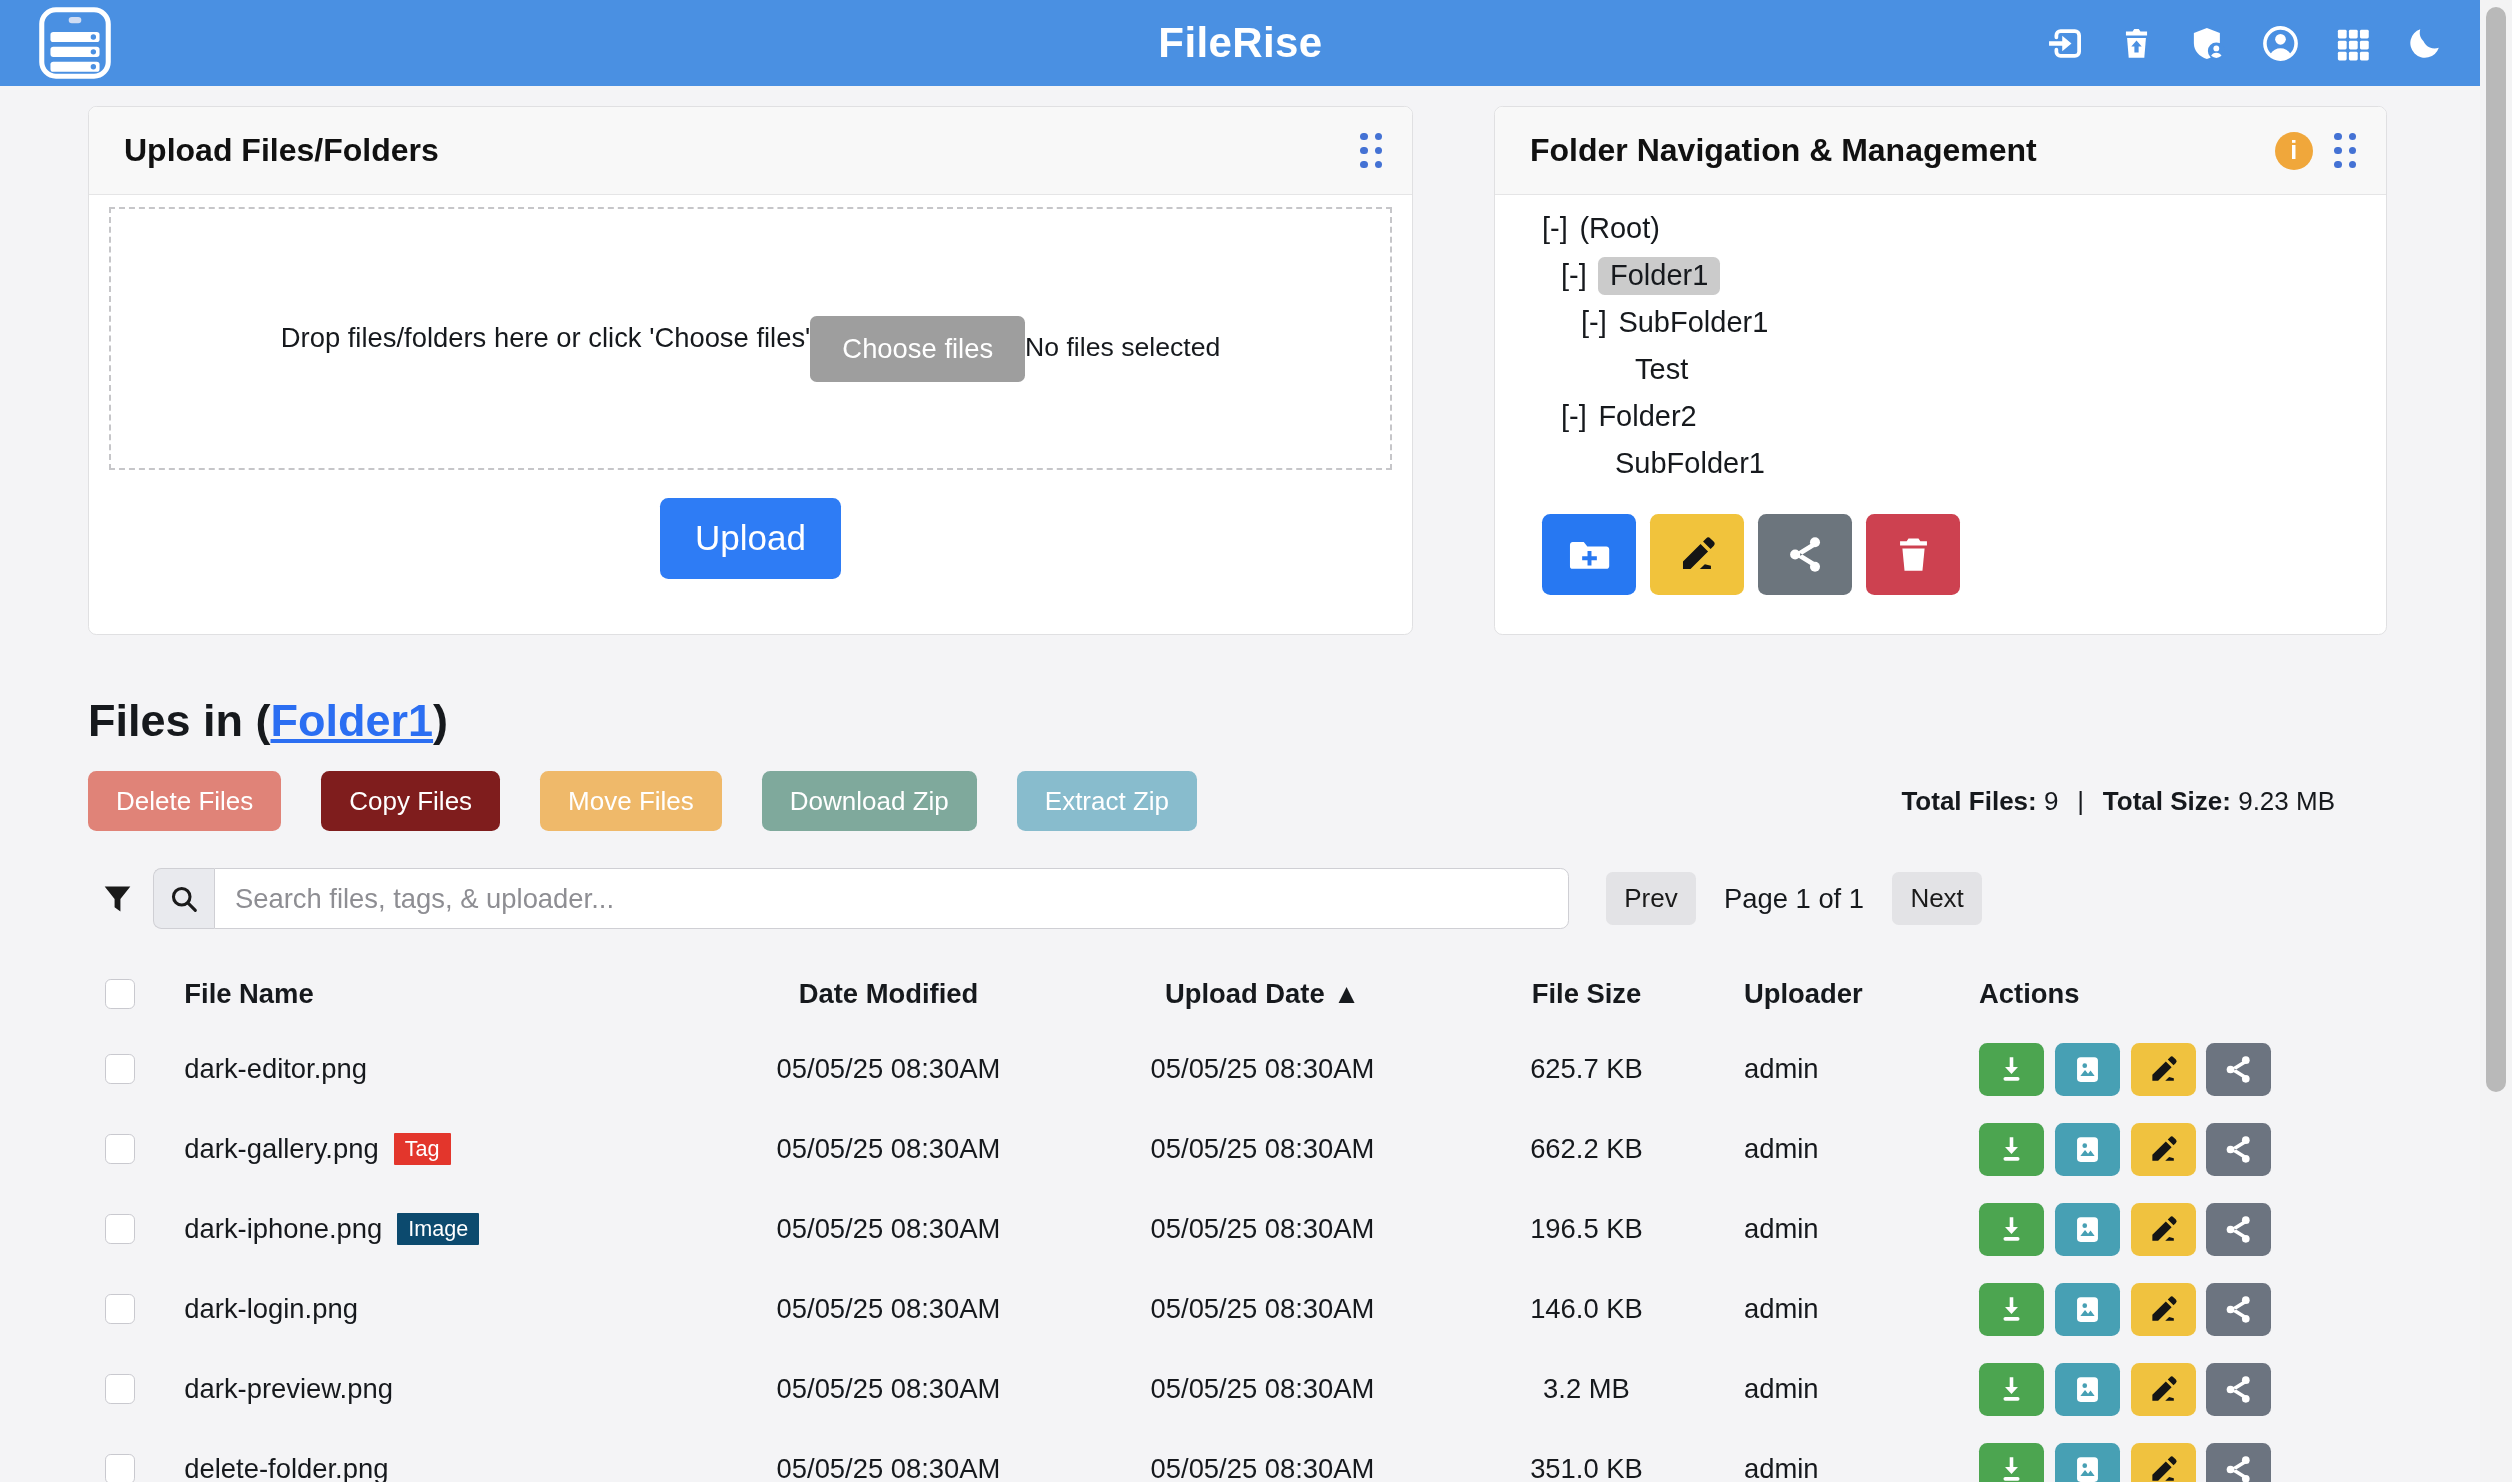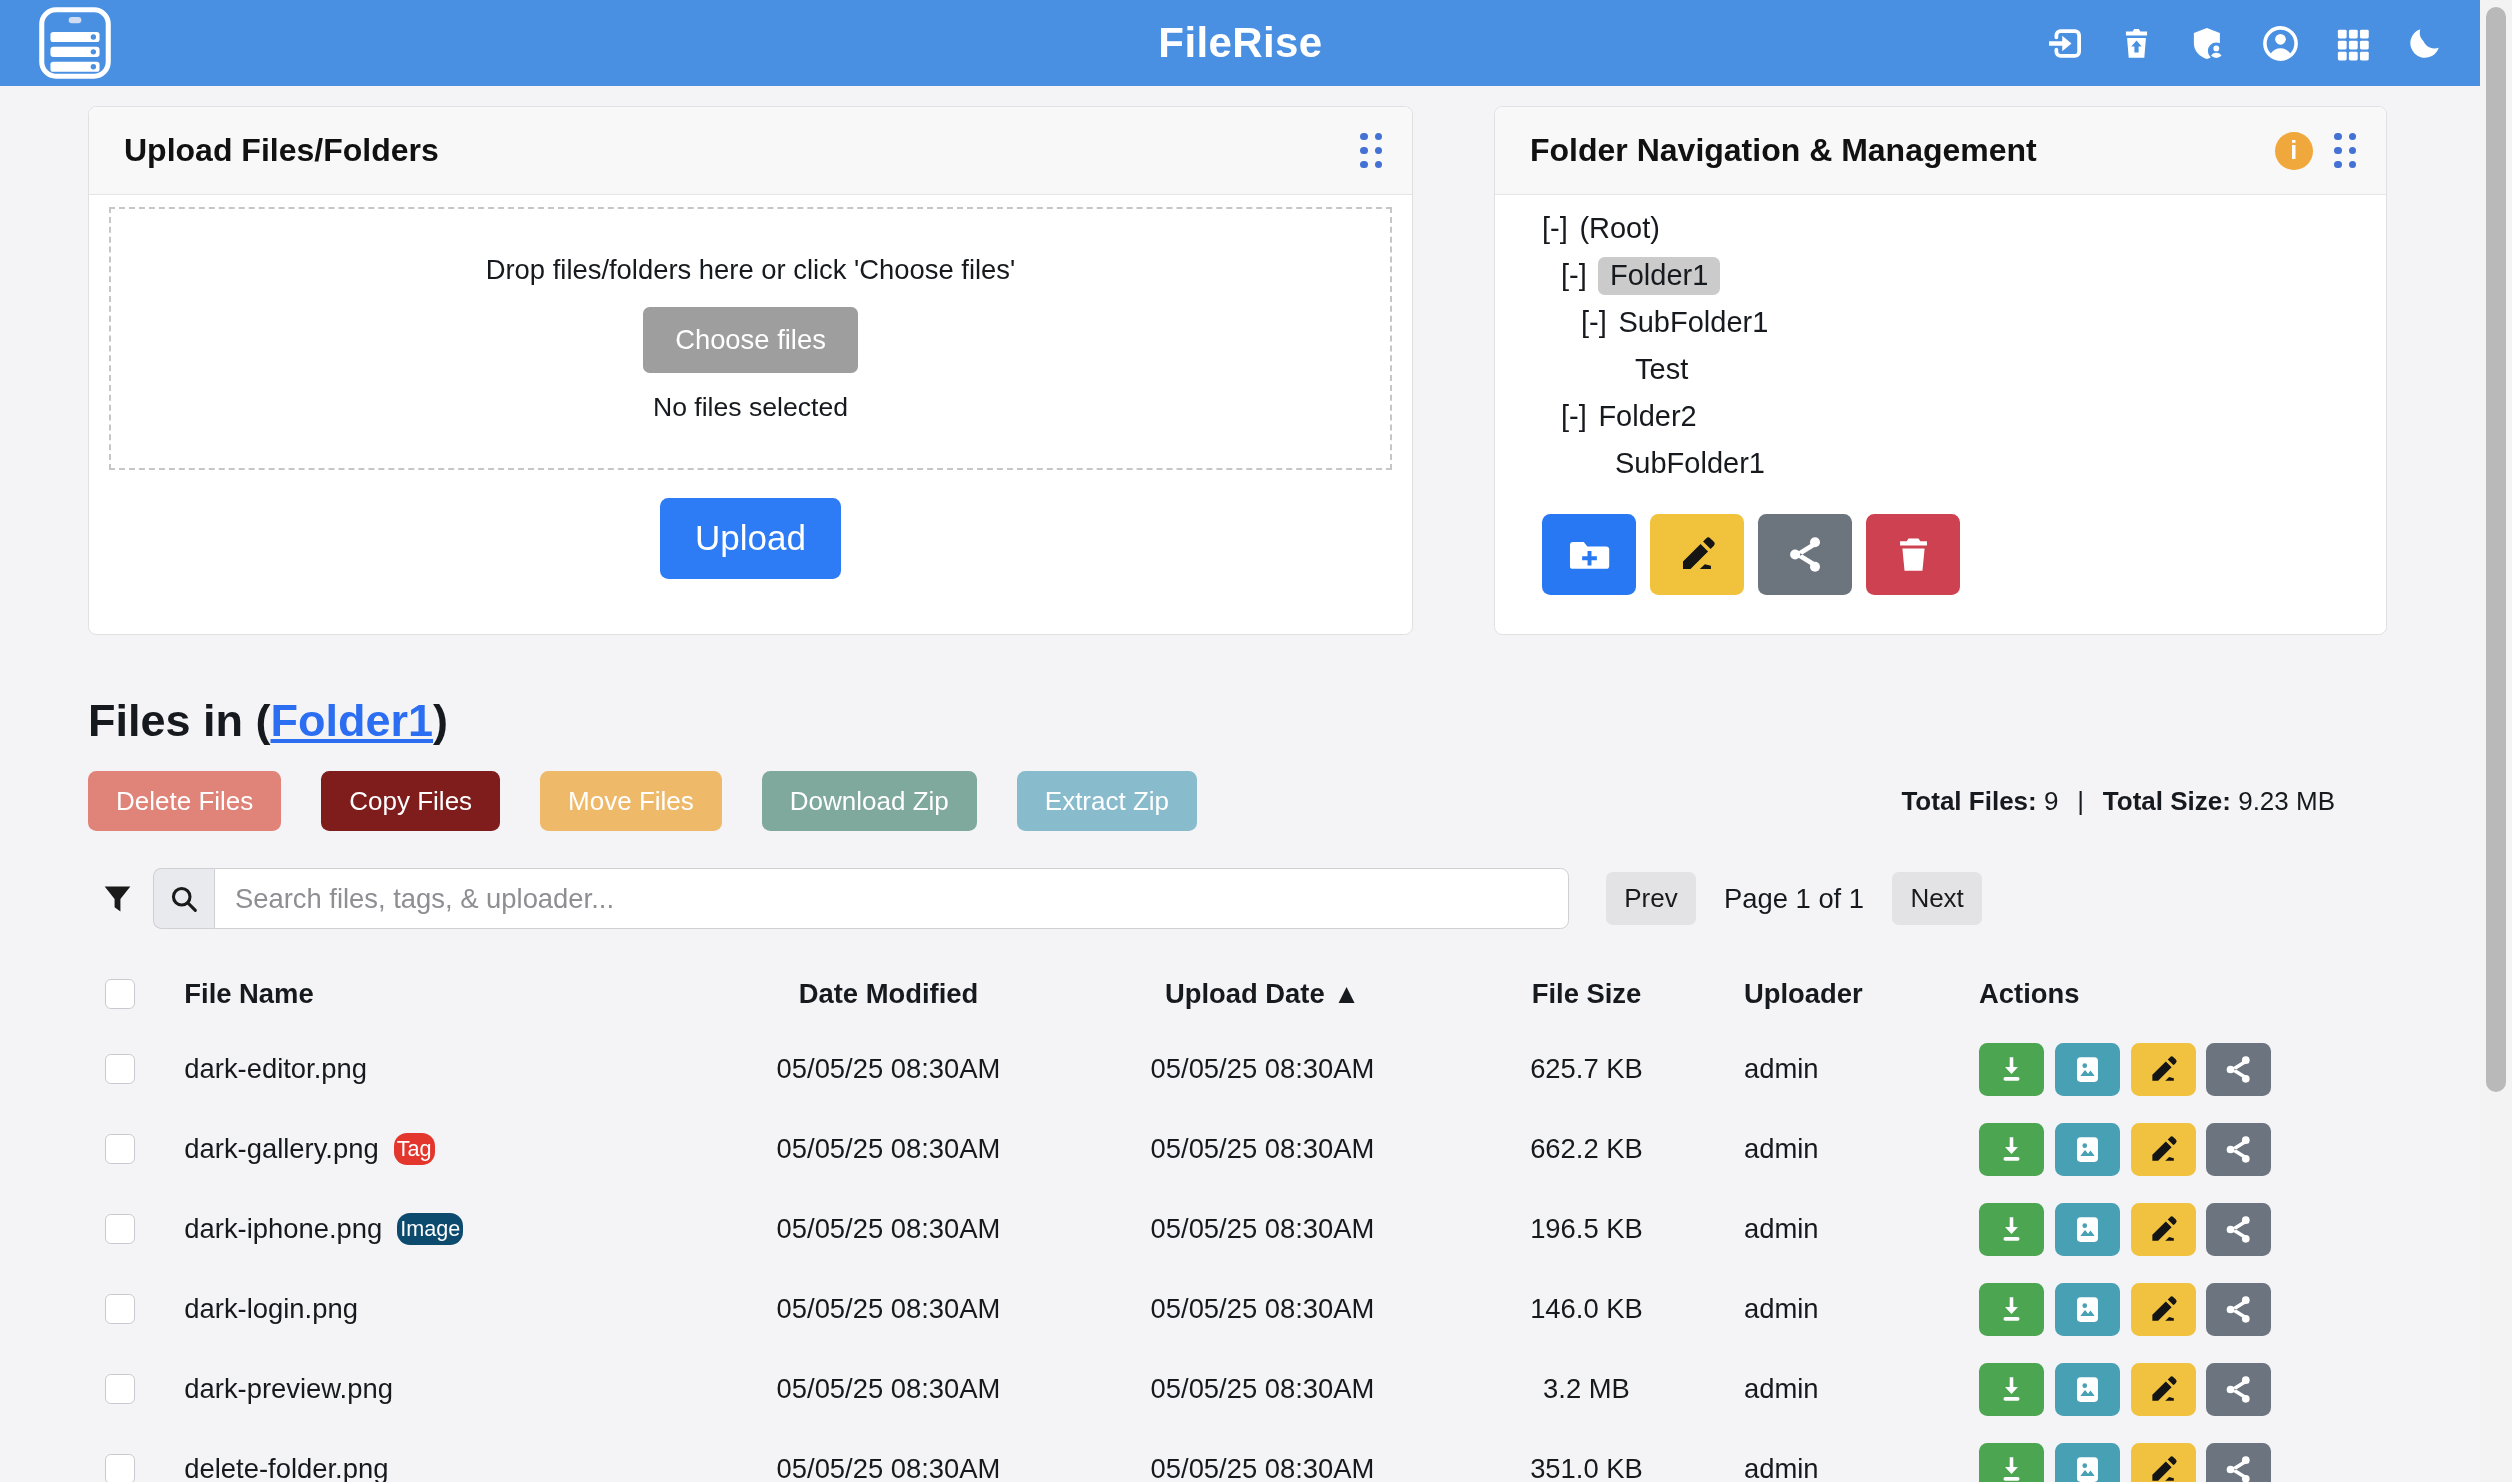--- a/index.html
+++ b/index.html
@@ -23,21 +23,21 @@
   .cards-row { display:flex; margin:20px 88px 0 88px; gap:81px; align-items:flex-start; }
   .card { background:#fff; border:1.7px solid #e0e0e2; border-radius:8.3px; overflow:hidden; }
   .card-header { height:88px; background:#f8f8f8; border-bottom:1.7px solid #e5e5e6; display:flex; align-items:center; justify-content:space-between; padding:0 30px 0 35px; }
   .card-title { font-size:32px; font-weight:700; color:#111; }
   .card-header-right { display:flex; align-items:center; gap:21.6px; }
   .drag-dots { display:grid; grid-template-columns:7.5px 7.5px; grid-auto-rows:7.5px; gap:6.6px; cursor:grab; }
   .drag-dots i { background:#4472d4; border-radius:50%; }
   .info-btn { width:38px; height:38px; border-radius:50%; background:#f0a73b; color:#fff; font-size:25px; font-weight:700; display:flex; align-items:center; justify-content:center; cursor:pointer; }
 
   .upload-card { width:1325px; height:529px; }
-  .dropzone { margin:11.6px 20px 0 20px; height:263px; border:2.5px dashed #c6c6c9; display:flex; flex-direction:column; align-items:center; justify-content:center; }
+  .dropzone { margin:11.6px 20px 0 20px; height:263px; border:2.5px dashed #c6c6c9; display:flex; flex-direction:row; align-items:center; justify-content:center; }
   .drop-text { font-size:27.4px; color:#16191d; }
   .choose-btn { margin-top:21.6px; height:66px; padding:0 32px; background:#9e9e9e; color:#fff; font-size:27.4px; border:none; border-radius:6.6px; cursor:pointer; }
   .no-files { margin-top:18.3px; font-size:26.6px; color:#16191d; }
   .upload-btn { display:block; margin:28px auto 0 auto; width:181px; height:81px; background:#2e7cf5; color:#fff; font-size:35px; border:none; border-radius:8.3px; cursor:pointer; }
 
   .folder-card { width:893px; height:529px; padding-top:0; }
   .folder-tree { padding-top:10px; }
   .tree-item { height:47px; display:flex; align-items:center; font-size:29px; color:#16191d; }
   .tree-toggle { margin-right:11.6px; cursor:pointer; }
   .tree-label { cursor:pointer; }
@@ -73,21 +73,21 @@
   .t-head, .t-row { display:grid; grid-template-columns:78px 548px 349px 399px 249px 249px auto; align-items:center; }
   .t-head { height:70px; font-weight:700; font-size:27.4px; }
   .t-row { height:80px; font-size:27.4px; }
   .c-check { padding-left:16.6px; }
   .checkbox { display:block; width:30px; height:30px; background:#fff; border:1.7px solid #c9c9cf; border-radius:5.8px; cursor:pointer; }
   .c-name { padding-left:18.3px; display:flex; align-items:center; gap:15px; }
   .c-datem, .c-dateu, .c-size { text-align:center; }
   .c-upl { padding-left:33px; }
   .c-act { padding-left:19px; display:flex; gap:10.8px; }
   .sort-arrow { margin-left:8.3px; }
-  .badge { font-size:21.6px; color:#fff; border-radius:13px; padding:5px 3px; line-height:1; }
+  .badge { font-size:21.6px; color:#fff; border-radius:1px; padding:5px 11px; line-height:1; }
   .act-btn { width:65px; height:53px; border:none; border-radius:8.3px; display:flex; align-items:center; justify-content:center; cursor:pointer; }
   .act-btn svg { width:33px; height:33px; }
 </style>
 </head>
 <body>
 
 <div class="page">
 
   <div class="app-header">
     <svg class="logo" viewBox="0 0 48 48">

